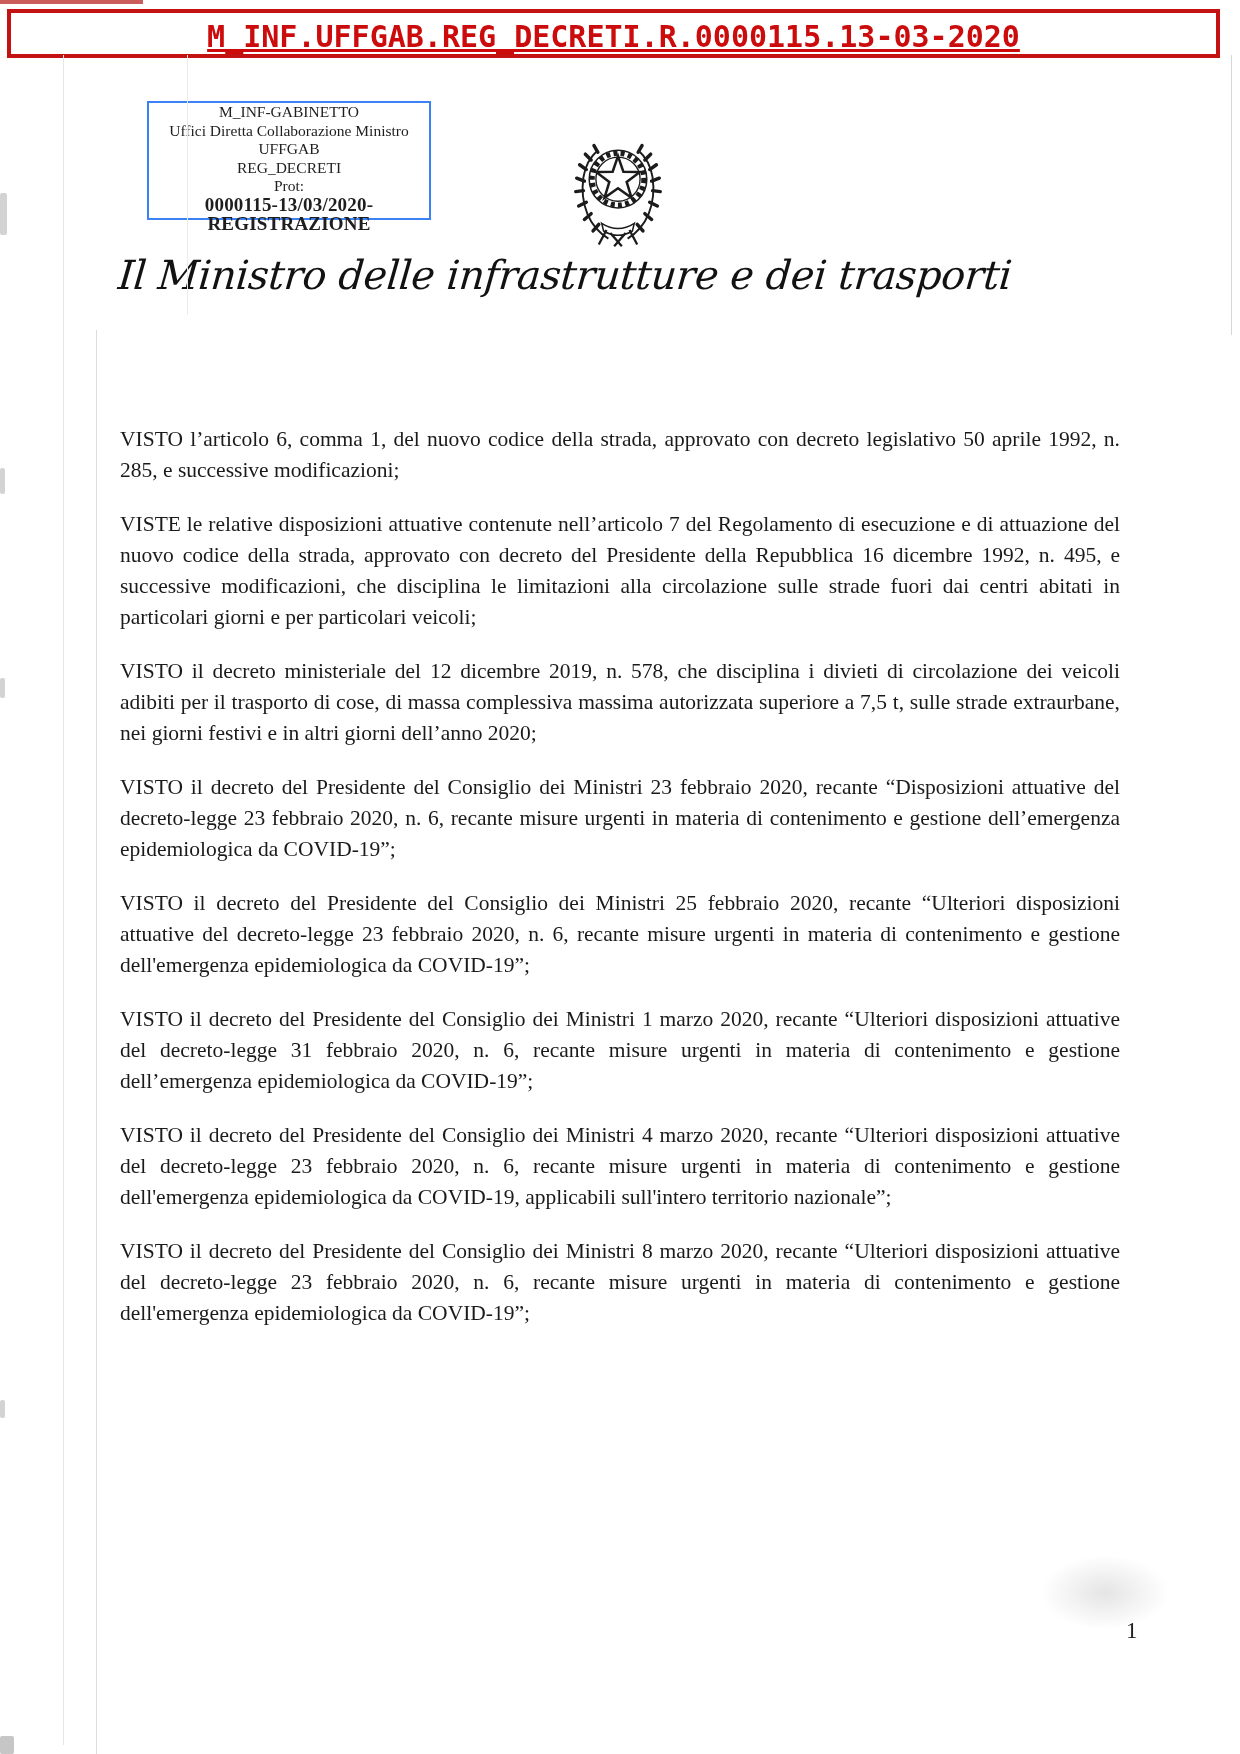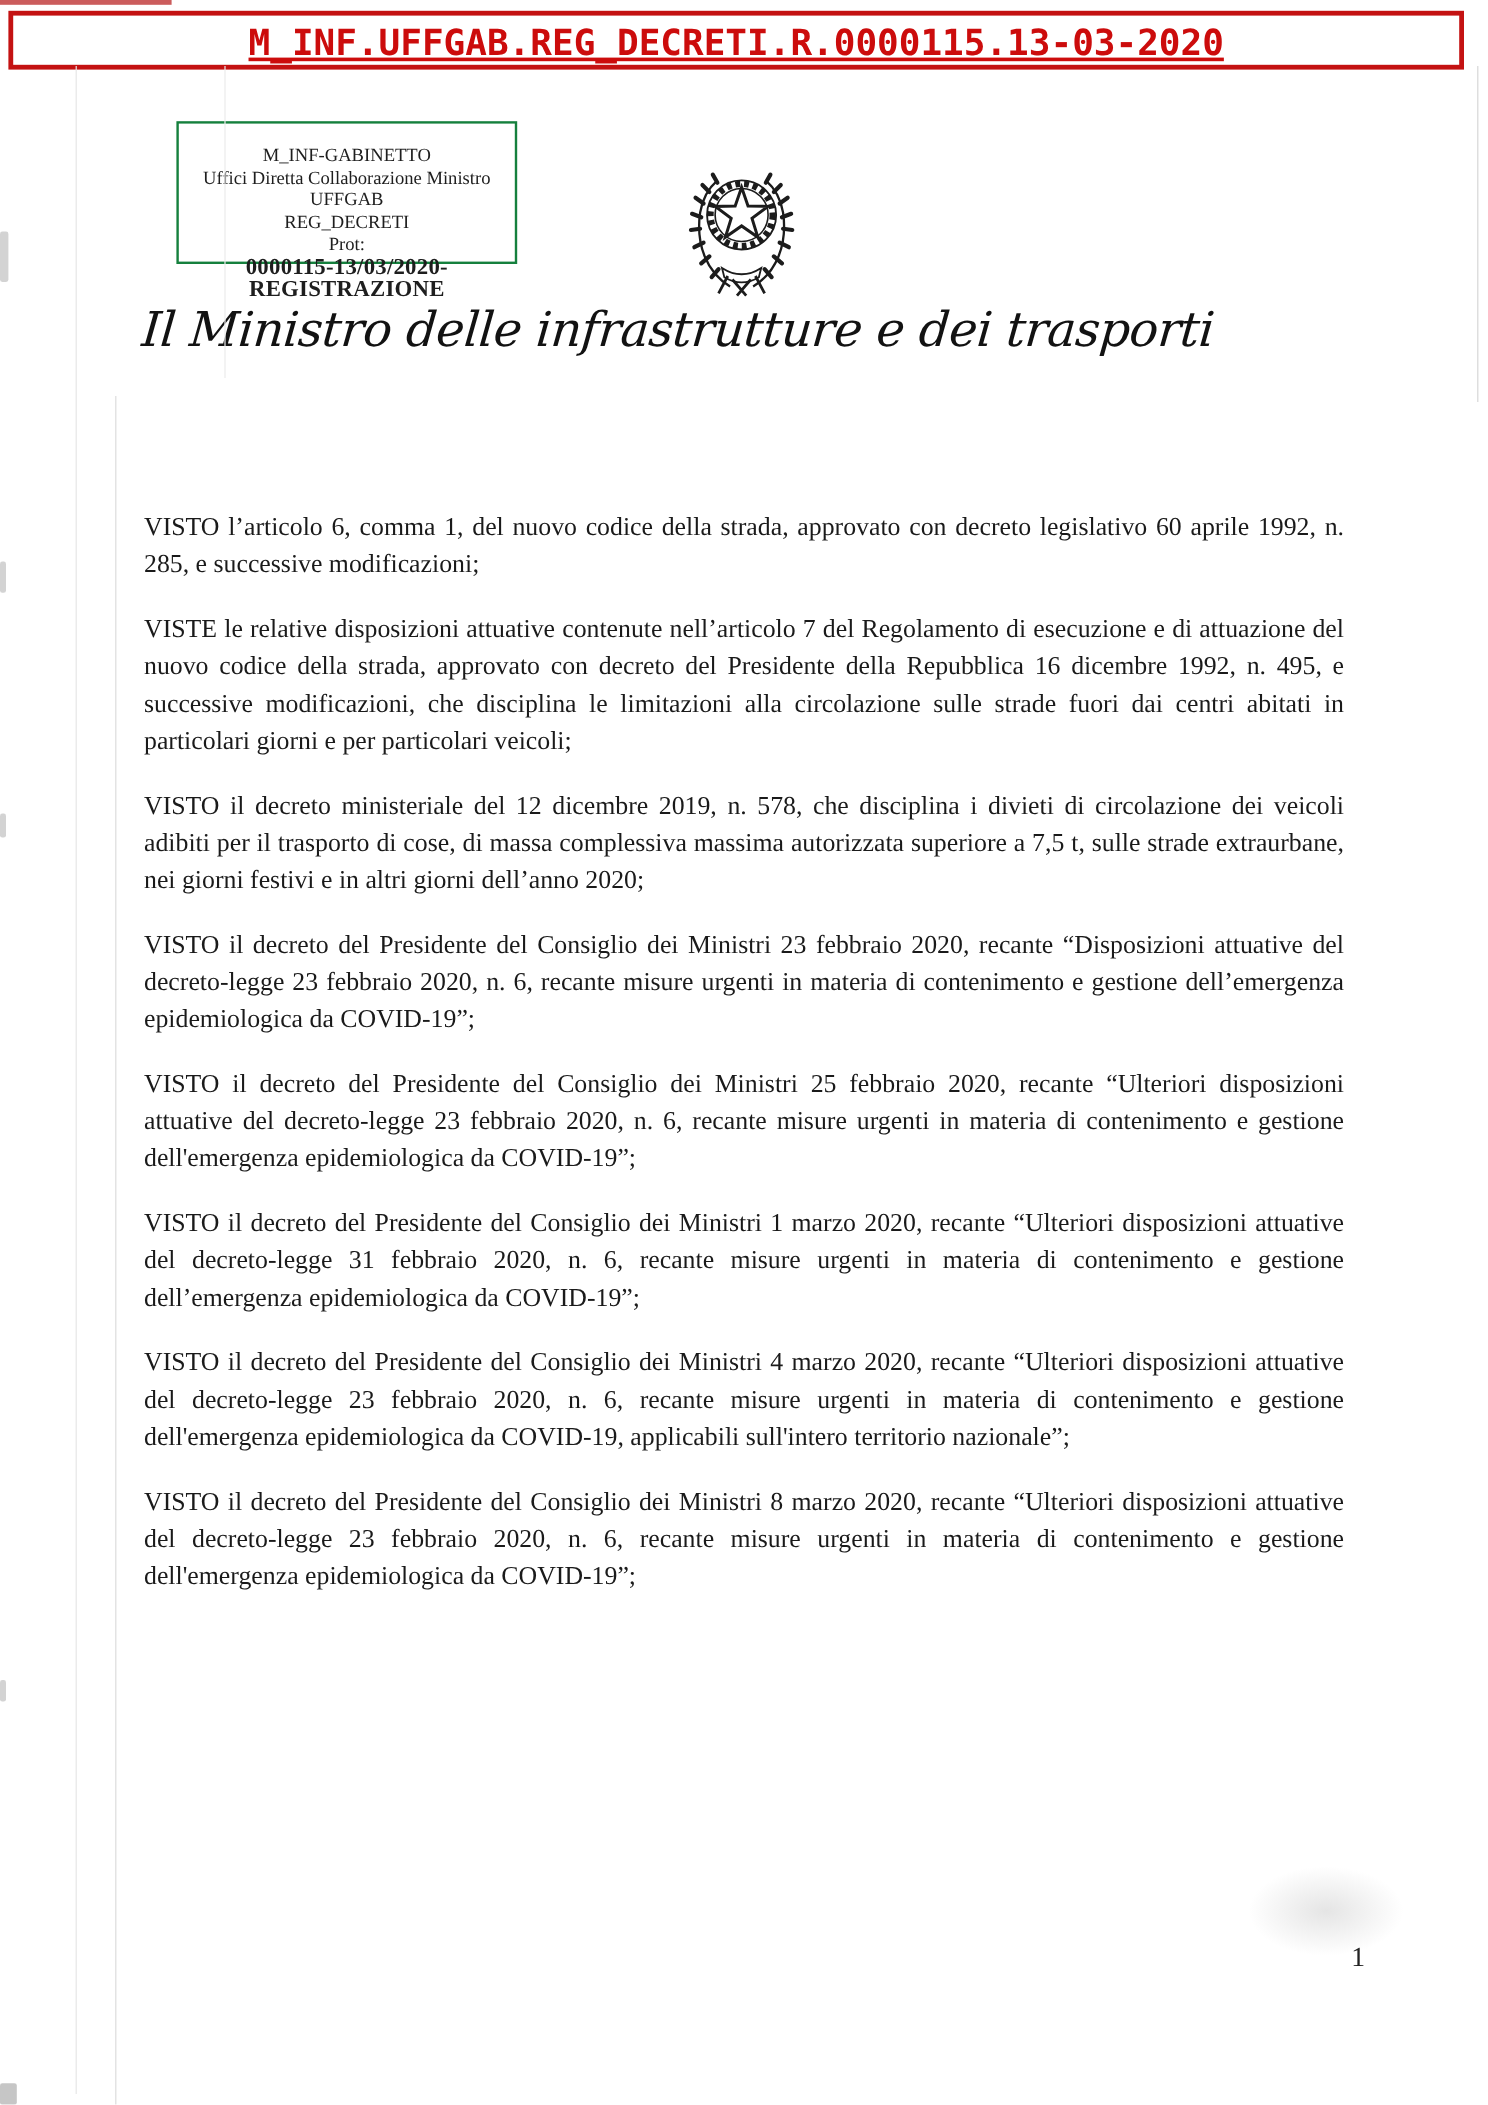--- a/index.html
+++ b/index.html
@@ -11,23 +11,23 @@
   .banner{position:absolute;left:7px;top:9px;width:1205px;height:41px;
           border:4px solid #c41212;box-sizing:content-box;background:#fff;
           display:flex;align-items:flex-end;justify-content:center;}
   .banner-text{font-family:"DejaVu Sans Mono",monospace;font-weight:bold;
                font-size:30px;line-height:1;color:#cc0c0c;text-decoration:underline;
                padding-bottom:2px;white-space:nowrap;}
   .topstrip{position:absolute;left:0;top:0;width:143px;height:4px;background:#c24040;opacity:.85;}
 
   
   .stamp{position:absolute;left:147px;top:101px;width:284px;height:119px;
-         border:2px solid #15803d;box-sizing:border-box;background:#fff;
+         border:2px solid #3b82f6;box-sizing:border-box;background:#fff;
          font-family:"Liberation Serif",serif;font-size:15.5px;line-height:18.6px;
-         text-align:center;color:#1e1e1e;padding-top:18px;}
+         text-align:center;color:#1e1e1e;padding-top:0;}
   .stamp .bold{font-weight:bold;font-size:19px;letter-spacing:.2px;}
 
   
   .emblem{position:absolute;left:570px;top:131px;width:96px;height:127px;}
 
   
   .title{position:absolute;left:105px;top:252px;width:920px;text-align:center;
          font-family:"DejaVu Serif",serif;font-style:italic;font-size:40px;
          color:#121212;white-space:nowrap;transform:skewX(-5deg);letter-spacing:-0.5px;}
 
@@ -100,21 +100,21 @@
     <circle cx="50" cy="50" r="27" fill="none" stroke="#1c1c1c" stroke-width="5.5" stroke-dasharray="4.2 3.4"></circle>
     <circle cx="50" cy="50" r="23" fill="none" stroke="#1c1c1c" stroke-width="1.4"></circle>
     <path d="M50,26 L55.58,42.31 L72.83,42.58 L59.03,52.94 L64.11,69.42 L50,59.5 L35.89,69.42 L40.97,52.94 L27.17,42.58 L44.42,42.31 Z" fill="#ffffff" stroke="#1c1c1c" stroke-width="2.6"></path>
     <path d="M33,96 Q50,107 67,96 L65,104 Q50,113 35,104 Z" fill="#ffffff" stroke="#1c1c1c" stroke-width="1.6"></path>
     <path d="M38,103 L30,118 M62,103 L70,118 M42,106 L54,120 M58,106 L46,120" stroke="#1c1c1c" stroke-width="2.4"></path>
   </svg>
 
   <div class="title">Il Ministro delle infrastrutture e dei trasporti</div>
 
   <div class="body">
-    <p>VISTO l’articolo 6, comma 1, del nuovo codice della strada, approvato con decreto legislativo 60 aprile 1992, n. 285, e successive modificazioni;</p>
+    <p>VISTO l’articolo 6, comma 1, del nuovo codice della strada, approvato con decreto legislativo 50 aprile 1992, n. 285, e successive modificazioni;</p>
     <p>VISTE le relative disposizioni attuative contenute nell’articolo 7 del Regolamento di esecuzione e di attuazione del nuovo codice della strada, approvato con decreto del Presidente della Repubblica 16 dicembre 1992, n. 495, e successive modificazioni, che disciplina le limitazioni alla circolazione sulle strade fuori dai centri abitati in particolari giorni e per particolari veicoli;</p>
     <p>VISTO il decreto ministeriale del 12 dicembre 2019, n. 578, che disciplina i divieti di circolazione dei veicoli adibiti per il trasporto di cose, di massa complessiva massima autorizzata superiore a 7,5 t, sulle strade extraurbane, nei giorni festivi e in altri giorni dell’anno 2020;</p>
     <p>VISTO il decreto del Presidente del Consiglio dei Ministri 23 febbraio 2020, recante “Disposizioni attuative del decreto-legge 23 febbraio 2020, n. 6, recante misure urgenti in materia di contenimento e gestione dell’emergenza epidemiologica da COVID-19”;</p>
     <p>VISTO il decreto del Presidente del Consiglio dei Ministri 25 febbraio 2020, recante “Ulteriori disposizioni attuative del decreto-legge 23 febbraio 2020, n. 6, recante misure urgenti in materia di contenimento e gestione dell'emergenza epidemiologica da COVID-19”;</p>
     <p>VISTO il decreto del Presidente del Consiglio dei Ministri 1 marzo 2020, recante “Ulteriori disposizioni attuative del decreto-legge 31 febbraio 2020, n. 6, recante misure urgenti in materia di contenimento e gestione dell’emergenza epidemiologica da COVID-19”;</p>
     <p>VISTO il decreto del Presidente del Consiglio dei Ministri 4 marzo 2020, recante “Ulteriori disposizioni attuative del decreto-legge 23 febbraio 2020, n. 6, recante misure urgenti in materia di contenimento e gestione dell'emergenza epidemiologica da COVID-19, applicabili sull'intero territorio nazionale”;</p>
     <p>VISTO il decreto del Presidente del Consiglio dei Ministri 8 marzo 2020, recante “Ulteriori disposizioni attuative del decreto-legge 23 febbraio 2020, n. 6, recante misure urgenti in materia di contenimento e gestione dell'emergenza epidemiologica da COVID-19”;</p>
   </div>
 
   <div class="pagenum">1</div>

